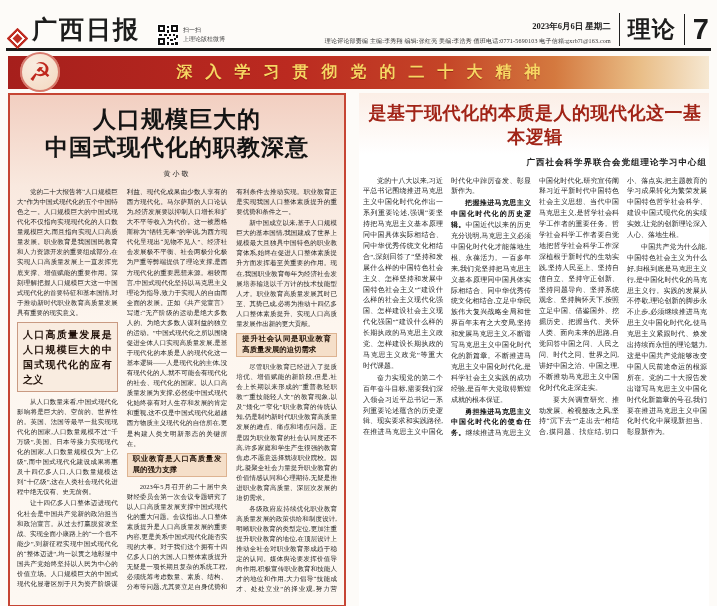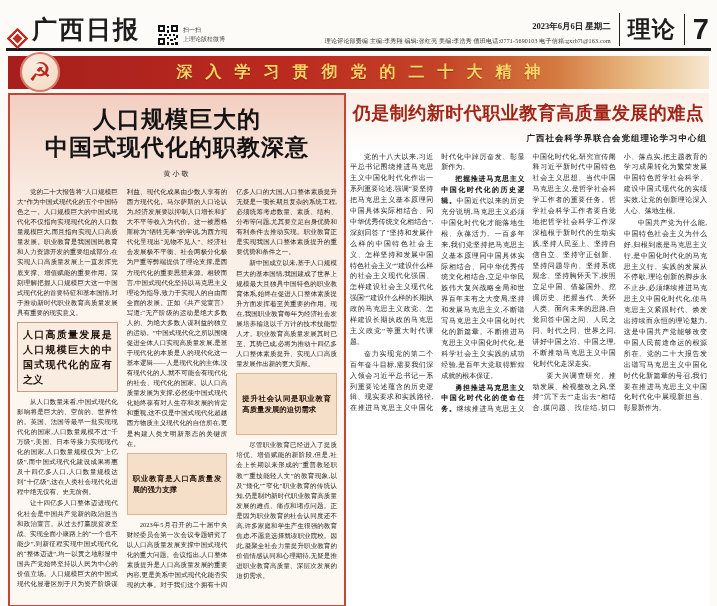--- a/index.html
+++ b/index.html
@@ -33,36 +33,36 @@
     background:linear-gradient(90deg,#a61f1c 0%,#bb2a20 40%,#c44427 62%,#d4793f 78%,#e9bd86 90%,#f6e8d2 100%);
     display:flex; align-items:center; justify-content:center; }
   .emblem { position:absolute; left:12px; top:-4px; width:40px; height:40px; border-radius:50%;
     background:radial-gradient(circle at 35% 30%,#f9ece0,#f3d6bd);
     display:flex; align-items:center; justify-content:center;
     font-size:26px; color:#bf271d; font-family:"DejaVu Sans",sans-serif;
     box-shadow:0 0 0 2px rgba(191,39,29,.55) inset; }
   .banner-text { font-size:16px; font-weight:900; color:#f7d763; letter-spacing:13px;
     padding-left:13px; font-family:"Liberation Sans",sans-serif; text-shadow:0 1px 0 rgba(90,0,0,.4); }
   
-  .content { display:flex; margin:4px 8px 0 8px; height:514px; gap:0; }
+  .content { display:flex; margin:4px 8px 0 8px; height:514px; gap:13px; }
   .left-article { width:338px; flex:none; border:2.5px solid #c64534;
     background:linear-gradient(180deg,#f2cfc1 0%,#f9e9df 18%,#fdf6ef 45%,#fdf8f2 100%);
     padding:8px 7px 6px 7px; overflow:hidden; }
   .la-title { text-align:center; font-size:23px; line-height:1.25; font-weight:900;
     color:#141414; font-family:"Liberation Sans",sans-serif; letter-spacing:1px; margin-top:2px; }
   .la-author { text-align:center; font-size:7px; color:#222; margin:7px 0 8px 0; letter-spacing:2px; }
   .la-cols { height:408px; column-count:3; column-gap:9px; overflow:hidden;
     font-size:6.5px; line-height:1.55; text-align:justify; color:#262626; }
   .la-cols p { text-indent:2em; margin-bottom:1px; }
   .pull-quote { break-inside:avoid; border:1px solid #c99a82; background:#f9ece0;
     font-weight:bold; font-size:10px; line-height:1.5; padding:4px 5px; margin:4px 0 5px 0;
     color:#201008; font-family:"Liberation Sans",sans-serif; }
   .sec-head { break-inside:avoid; background:#f5dfc9; border:1px solid #ddb391;
-    font-weight:bold; font-size:7.4px; line-height:1.5; padding:19px 5px; margin:4px 0 5px 0;
-    color:#23140a; font-family:Liberation Sans, sans-serif; }
+    font-weight:bold; font-size:7.4px; line-height:1.5; padding:0 5px; margin:4px 0 5px 0;
+    color:#23140a; font-family:Liberation Mono, monospace; }
   .right-article { flex:1 1 auto; padding:2px 2px 0 4px; overflow:hidden;
     background:linear-gradient(180deg,#fbeee6 0%,#ffffff 12%); }
   .ra-title { text-align:center; font-size:18px; font-weight:900; color:#a12417;
     font-family:"Liberation Sans",sans-serif; letter-spacing:0.5px; margin-top:6px; }
   .ra-byline { text-align:right; font-size:8.5px; font-weight:bold; color:#222; margin:8px 0 7px 0; letter-spacing:1px; }
   .ra-cols { height:438px; column-count:4; column-gap:8px; overflow:hidden;
     font-size:7px; line-height:1.56; text-align:justify; color:#262626; }
   .ra-cols p { text-indent:2em; margin-bottom:1px; }
   .ra-cols b { font-family:"Liberation Sans",sans-serif; color:#111; }
 </style>
@@ -138,21 +138,21 @@
         <div class="sec-head">职业教育是人口高质量发展的强力支撑</div>
         <p>2023年5月召开的二十届中央财经委员会第一次会议专题研究了以人口高质量发展支撑中国式现代化的重大问题。会议指出,人口整体素质提升是人口高质量发展的重要内容,更是关系中国式现代化能否实现的大事。对于我们这个拥有十四亿多人口的大国,人口整体素质提升无疑是一项长期且复杂的系统工程,必须统筹考虑数量、素质、结构、分布等问题,尤其要立足自身优势和有利条件去推动实现。职业教育正是实现我国人口整体素质提升的重要优势和条件之一。</p>
         <p>新中国成立以来,基于人口规模巨大的基本国情,我国建成了世界上规模最大且独具中国特色的职业教育体系,始终在促进人口整体素质提升方面发挥着至关重要的作用。现在,我国职业教育每年为经济社会发展培养输送以千万计的技术技能型人才。职业教育高质量发展其时已至、其势已成,必将为推动十四亿多人口整体素质提升、实现人口高质量发展作出新的更大贡献。</p>
         <div class="sec-head">提升社会认同是职业教育高质量发展的迫切需求</div>
         <p>尽管职业教育已经进入了提质培优、增值赋能的新阶段,但是,社会上长期以来形成的“重普教轻职教”“重技能轻人文”的教育现象,以及“矮化”“窄化”职业教育的传统认知,仍是制约新时代职业教育高质量发展的难点、痛点和堵点问题。正是因为职业教育的社会认同度还不高,许多家庭和学生产生很强的教育焦虑,不愿意选择就读职业院校。因此,凝聚全社会力量提升职业教育的价值情感认同和心理期待,无疑是推进职业教育高质量、深层次发展的迫切需求。</p>
         <p>各级政府应持续优化职业教育高质量发展的政策供给和制度设计,明晰职业教育的类型定位,更加注重提升职业教育的地位,在顶层设计上推动全社会对职业教育形成趋于稳定的认同。媒体舆论要发挥价值导向作用,积极宣传职业教育和技能人才的地位和作用,大力倡导“技能成才、处处立业”的择业观,努力营造“国家重视技能、社会崇尚技能、人人享有技能”的社会氛围。</p>
       </div>
     </article>
 
     <article class="right-article">
-      <h1 class="ra-title">仍是制约新时代职业教育高质量发展的难点</h1>
+      <h1 class="ra-title">是基于现代化的本质是人的现代化这一基本逻辑</h1>
       <div class="ra-byline">广西社会科学界联合会党组理论学习中心组</div>
       <div class="ra-cols">
         <p>党的十八大以来,习近平总书记围绕推进马克思主义中国化时代化作出一系列重要论述,强调“要坚持把马克思主义基本原理同中国具体实际相结合、同中华优秀传统文化相结合”,深刻回答了“坚持和发展什么样的中国特色社会主义、怎样坚持和发展中国特色社会主义”“建设什么样的社会主义现代化强国、怎样建设社会主义现代化强国”“建设什么样的长期执政的马克思主义政党、怎样建设长期执政的马克思主义政党”等重大时代课题。</p>
         <p>奋力实现党的第二个百年奋斗目标,需要我们深入领会习近平总书记一系列重要论述蕴含的历史逻辑、现实要求和实践路径,在推进马克思主义中国化时代化中踔厉奋发、彰显新作为。</p>
         <p><b>把握推进马克思主义中国化时代化的历史逻辑。</b><span>中国近代以来的历史充分说明,马克思主义必须中国化时代化才能落地生根、永葆活力。一百多年来,我们党坚持把马克思主义基本原理同中国具体实际相结合、同中华优秀传统文化相结合,立足中华民族伟大复兴战略全局和世界百年未有之大变局,坚持和发展马克思主义,不断谱写马克思主义中国化时代化的新篇章。不断推进马克思主义中国化时代化,是科学社会主义实践的成功经验,是百年大党取得辉煌成就的根本保证。</span></p>
         <p><b>勇担推进马克思主义中国化时代化的使命任务。</b><span>继续推进马克思主义中国化时代化,研究宣传阐释习近平新时代中国特色社会主义思想、当代中国马克思主义,是哲学社会科学工作者的重要任务。哲学社会科学工作者要自觉地把哲学社会科学工作深深植根于新时代的生动实践,坚持人民至上、坚持自信自立、坚持守正创新、坚持问题导向、坚持系统观念、坚持胸怀天下,按照立足中国、借鉴国外、挖掘历史、把握当代、关怀人类、面向未来的思路,自觉回答中国之问、人民之问、时代之问、世界之问,讲好中国之治、中国之理,不断推动马克思主义中国化时代化走深走实。</span></p>
         <p>要大兴调查研究、推动发展、检视整改之风,坚持“沉下去”“走出去”相结合,摸问题、找症结,切口小、落点实,把主题教育的学习成果转化为繁荣发展中国特色哲学社会科学、建设中国式现代化的实绩实效,让党的创新理论深入人心、落地生根。</p>
         <p>中国共产党为什么能,中国特色社会主义为什么好,归根到底是马克思主义行,是中国化时代化的马克思主义行。实践的发展从不停歇,理论创新的脚步永不止步,必须继续推进马克思主义中国化时代化,使马克思主义紧跟时代、焕发出持续而永恒的理论魅力,这是中国共产党能够改变中国人民前途命运的根源所在。党的二十大报告发出谱写马克思主义中国化时代化新篇章的号召,我们要在推进马克思主义中国化时代化中展现新担当、彰显新作为。</p>
       </div>
     </article>

